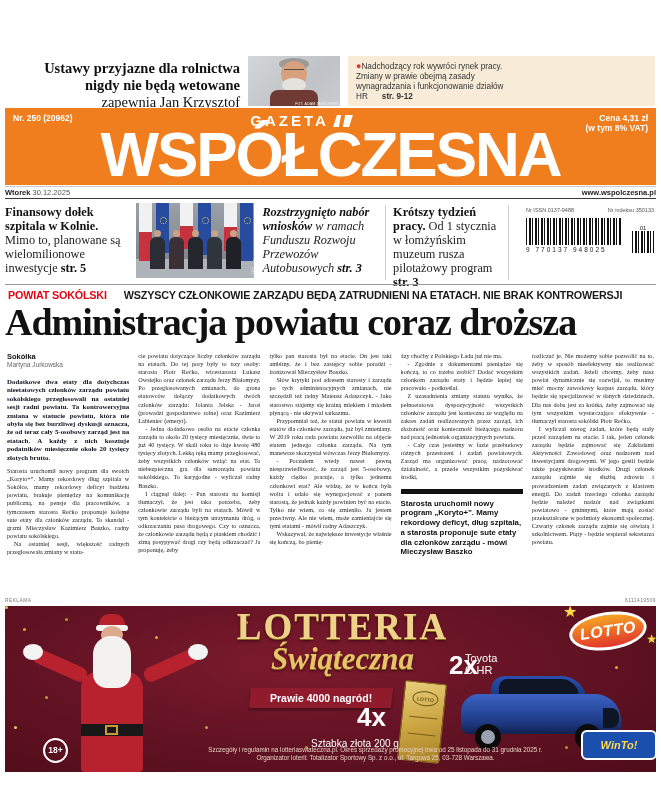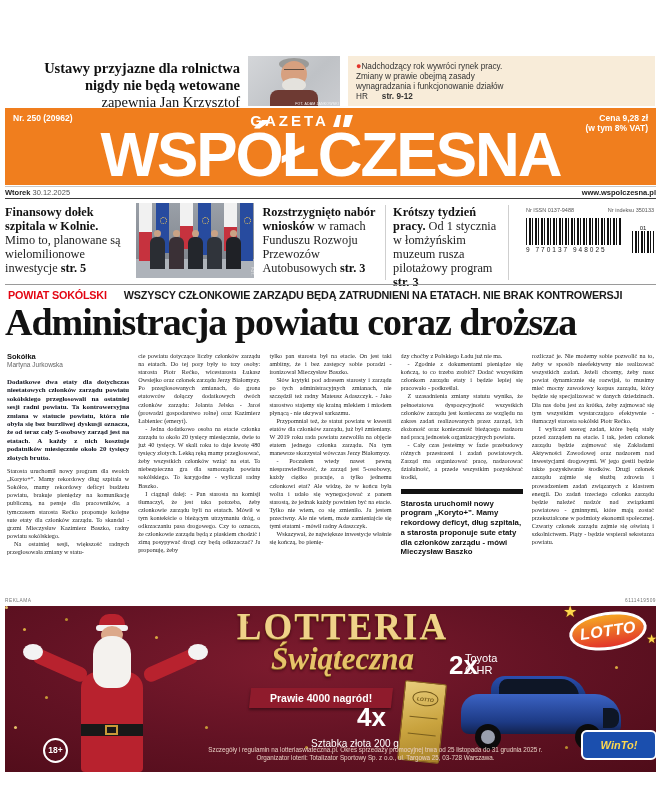--- a/index.html
+++ b/index.html
@@ -34,21 +34,21 @@
   .mh-flag::after { content:""; position:absolute; left:5px; top:-2px; width:4px; height:16px; background:#f07e1e; transform:skewX(8deg); }
   .mh-title { position:absolute; left:0; right:0; top:12px; text-align:center; font:bold 62px/70px "Liberation Sans", sans-serif; letter-spacing:-2px; transform:scaleY(1.02); }
   
   .datebar { position:absolute; left:5px; right:5px; top:186px; height:13px; border-top:1px solid #c9c9c9; border-bottom:1.5px solid #3a3a3a; font:7.5px/12px "Liberation Sans", sans-serif; color:#555; }
   .datebar .lft { float:left; } .datebar .rgt { float:right; font-weight:bold; color:#222; }
   .datebar b { color:#222; }
   
   .teasers { position:absolute; left:5px; right:5px; top:203px; height:79px; display:flex; }
   .tz { font:12.3px/14px "Liberation Serif", serif; color:#222; padding-top:2px; }
   .tz b { color:#111; }
-  .tz1 { width:128px; } .tz2 { width:120px; } .tz3 { width:112px; }
+  .tz1 { width:128px; } .tz2 { width:120px;font-style:italic; } .tz3 { width:112px; }
   .vdiv { width:1px; background:#cfcfcf; margin:2px 7px; }
   .gphoto { position:relative; width:118px; height:75px; margin:0 8px; background:linear-gradient(#9aa0a8,#81868e 75%,#aeb3ba 75%); overflow:hidden; flex:none; }
   .flag { position:absolute; top:0; width:13px; }
   .flag.pl { background:linear-gradient(#f1f1f1 50%,#c6323e 50%); }
   .flag.eu { background:#274b9f; }
   .flag.eu::after { content:""; position:absolute; left:4px; top:14px; width:5px; height:5px; border-radius:50%; border:1px dotted #e7c35f; }
   .person { position:absolute; bottom:9px; width:15px; height:32px; border-radius:6px 6px 0 0; }
   .person::before { content:""; position:absolute; left:4px; top:-7px; width:7px; height:7px; border-radius:50%; background:#c9a285; }
   .gcredit { position:absolute; right:0; bottom:2px; font:3.5px "Liberation Sans", sans-serif; color:#eee; writing-mode:vertical-rl; letter-spacing:.3px; }
   .bcbox { flex:1; padding:4px 2px 0 10px; font-family:"Liberation Sans", sans-serif; }
@@ -155,21 +155,21 @@
       <div class="credit">FOT. ADAM JANKOWSKI</div>
     </div>
     <div class="ts-biznes">
       <div class="ts-note"><span class="dot">●</span><span>Nadchodzący rok wywróci rynek pracy. Zmiany w prawie obejmą zasady wynagradzania i funkcjonowanie działów HR</span><span class="pg">str. 9-12</span></div>
     </div>
   </div>
 
   <div class="masthead">
     <div class="mh-issue">Nr. 250 (20962)</div>
     <div class="mh-price">
-      <div>Cena 9,28 zł</div>
+      <div>Cena 4,31 zł</div>
       <div>(w tym 8% VAT)</div>
     </div>
     <div class="mh-gazeta"><span>GAZETA</span><span class="mh-flag"></span></div>
     <div class="mh-title">WSPÓŁCZESNA</div>
   </div>
 
   <div class="datebar">
     <span class="lft"><b>Wtorek</b> <span>30.12.2025</span></span>
     <span class="rgt">www.wspolczesna.pl</span>
   </div>

